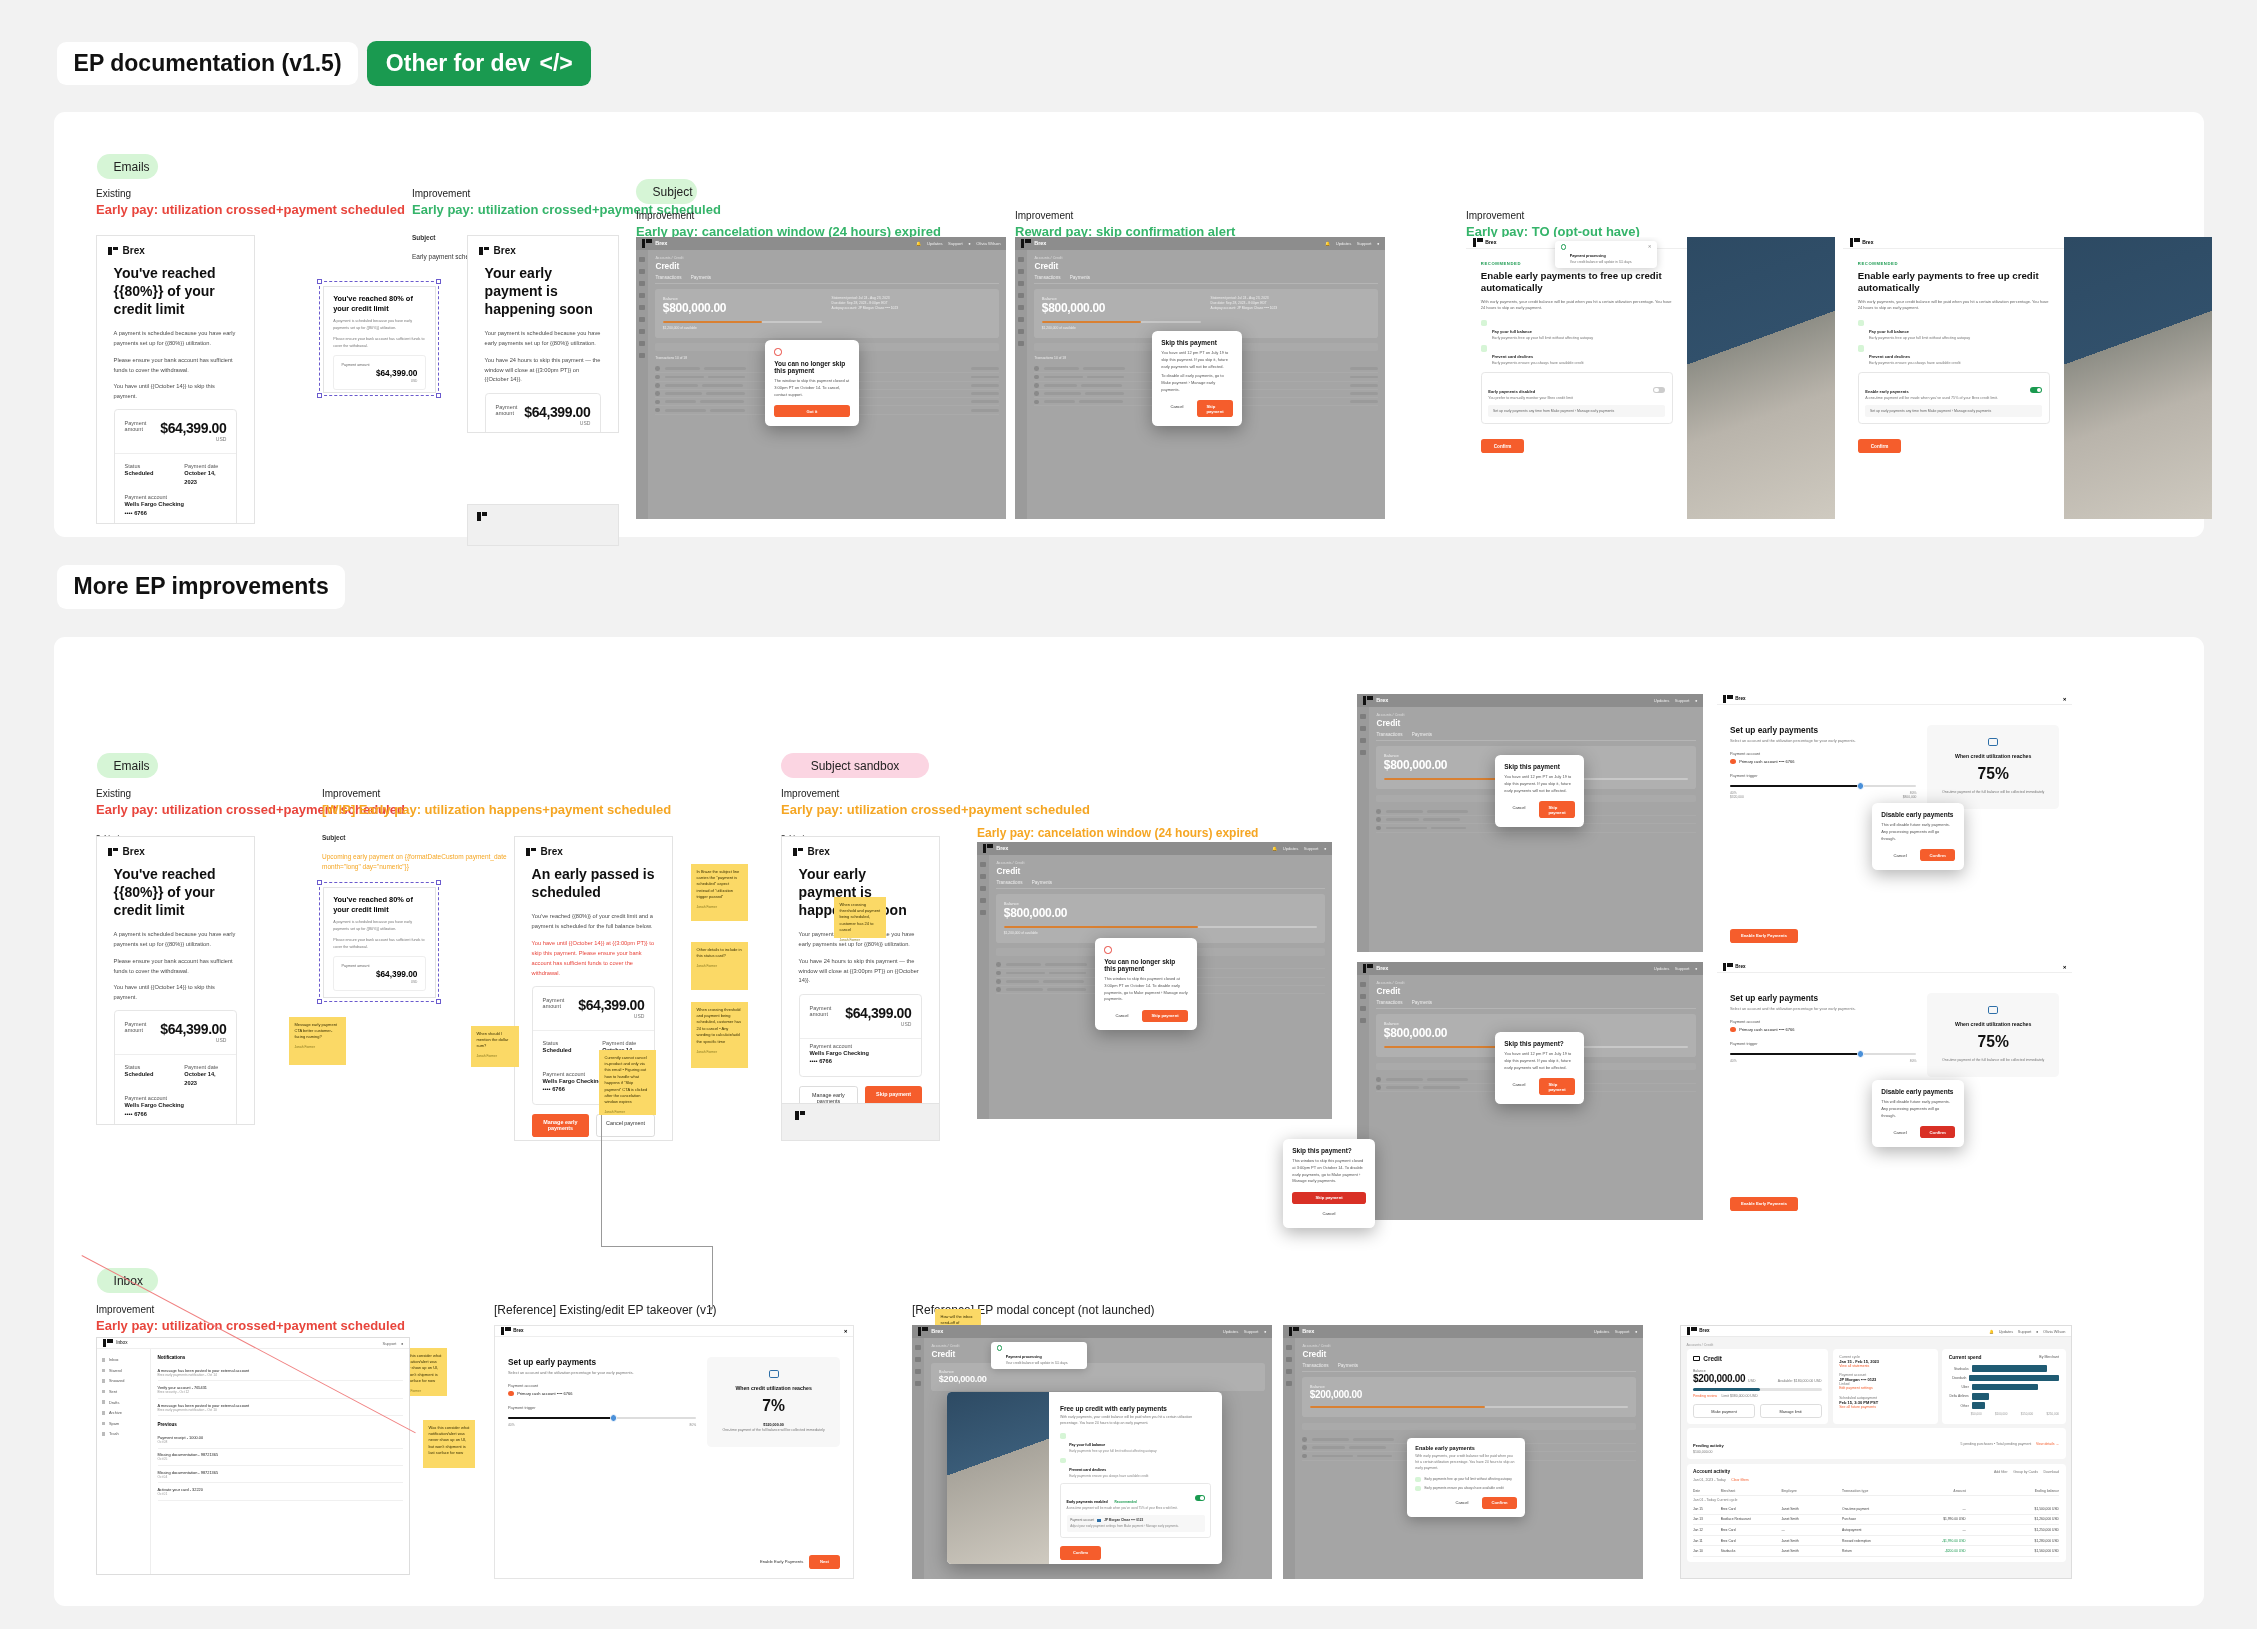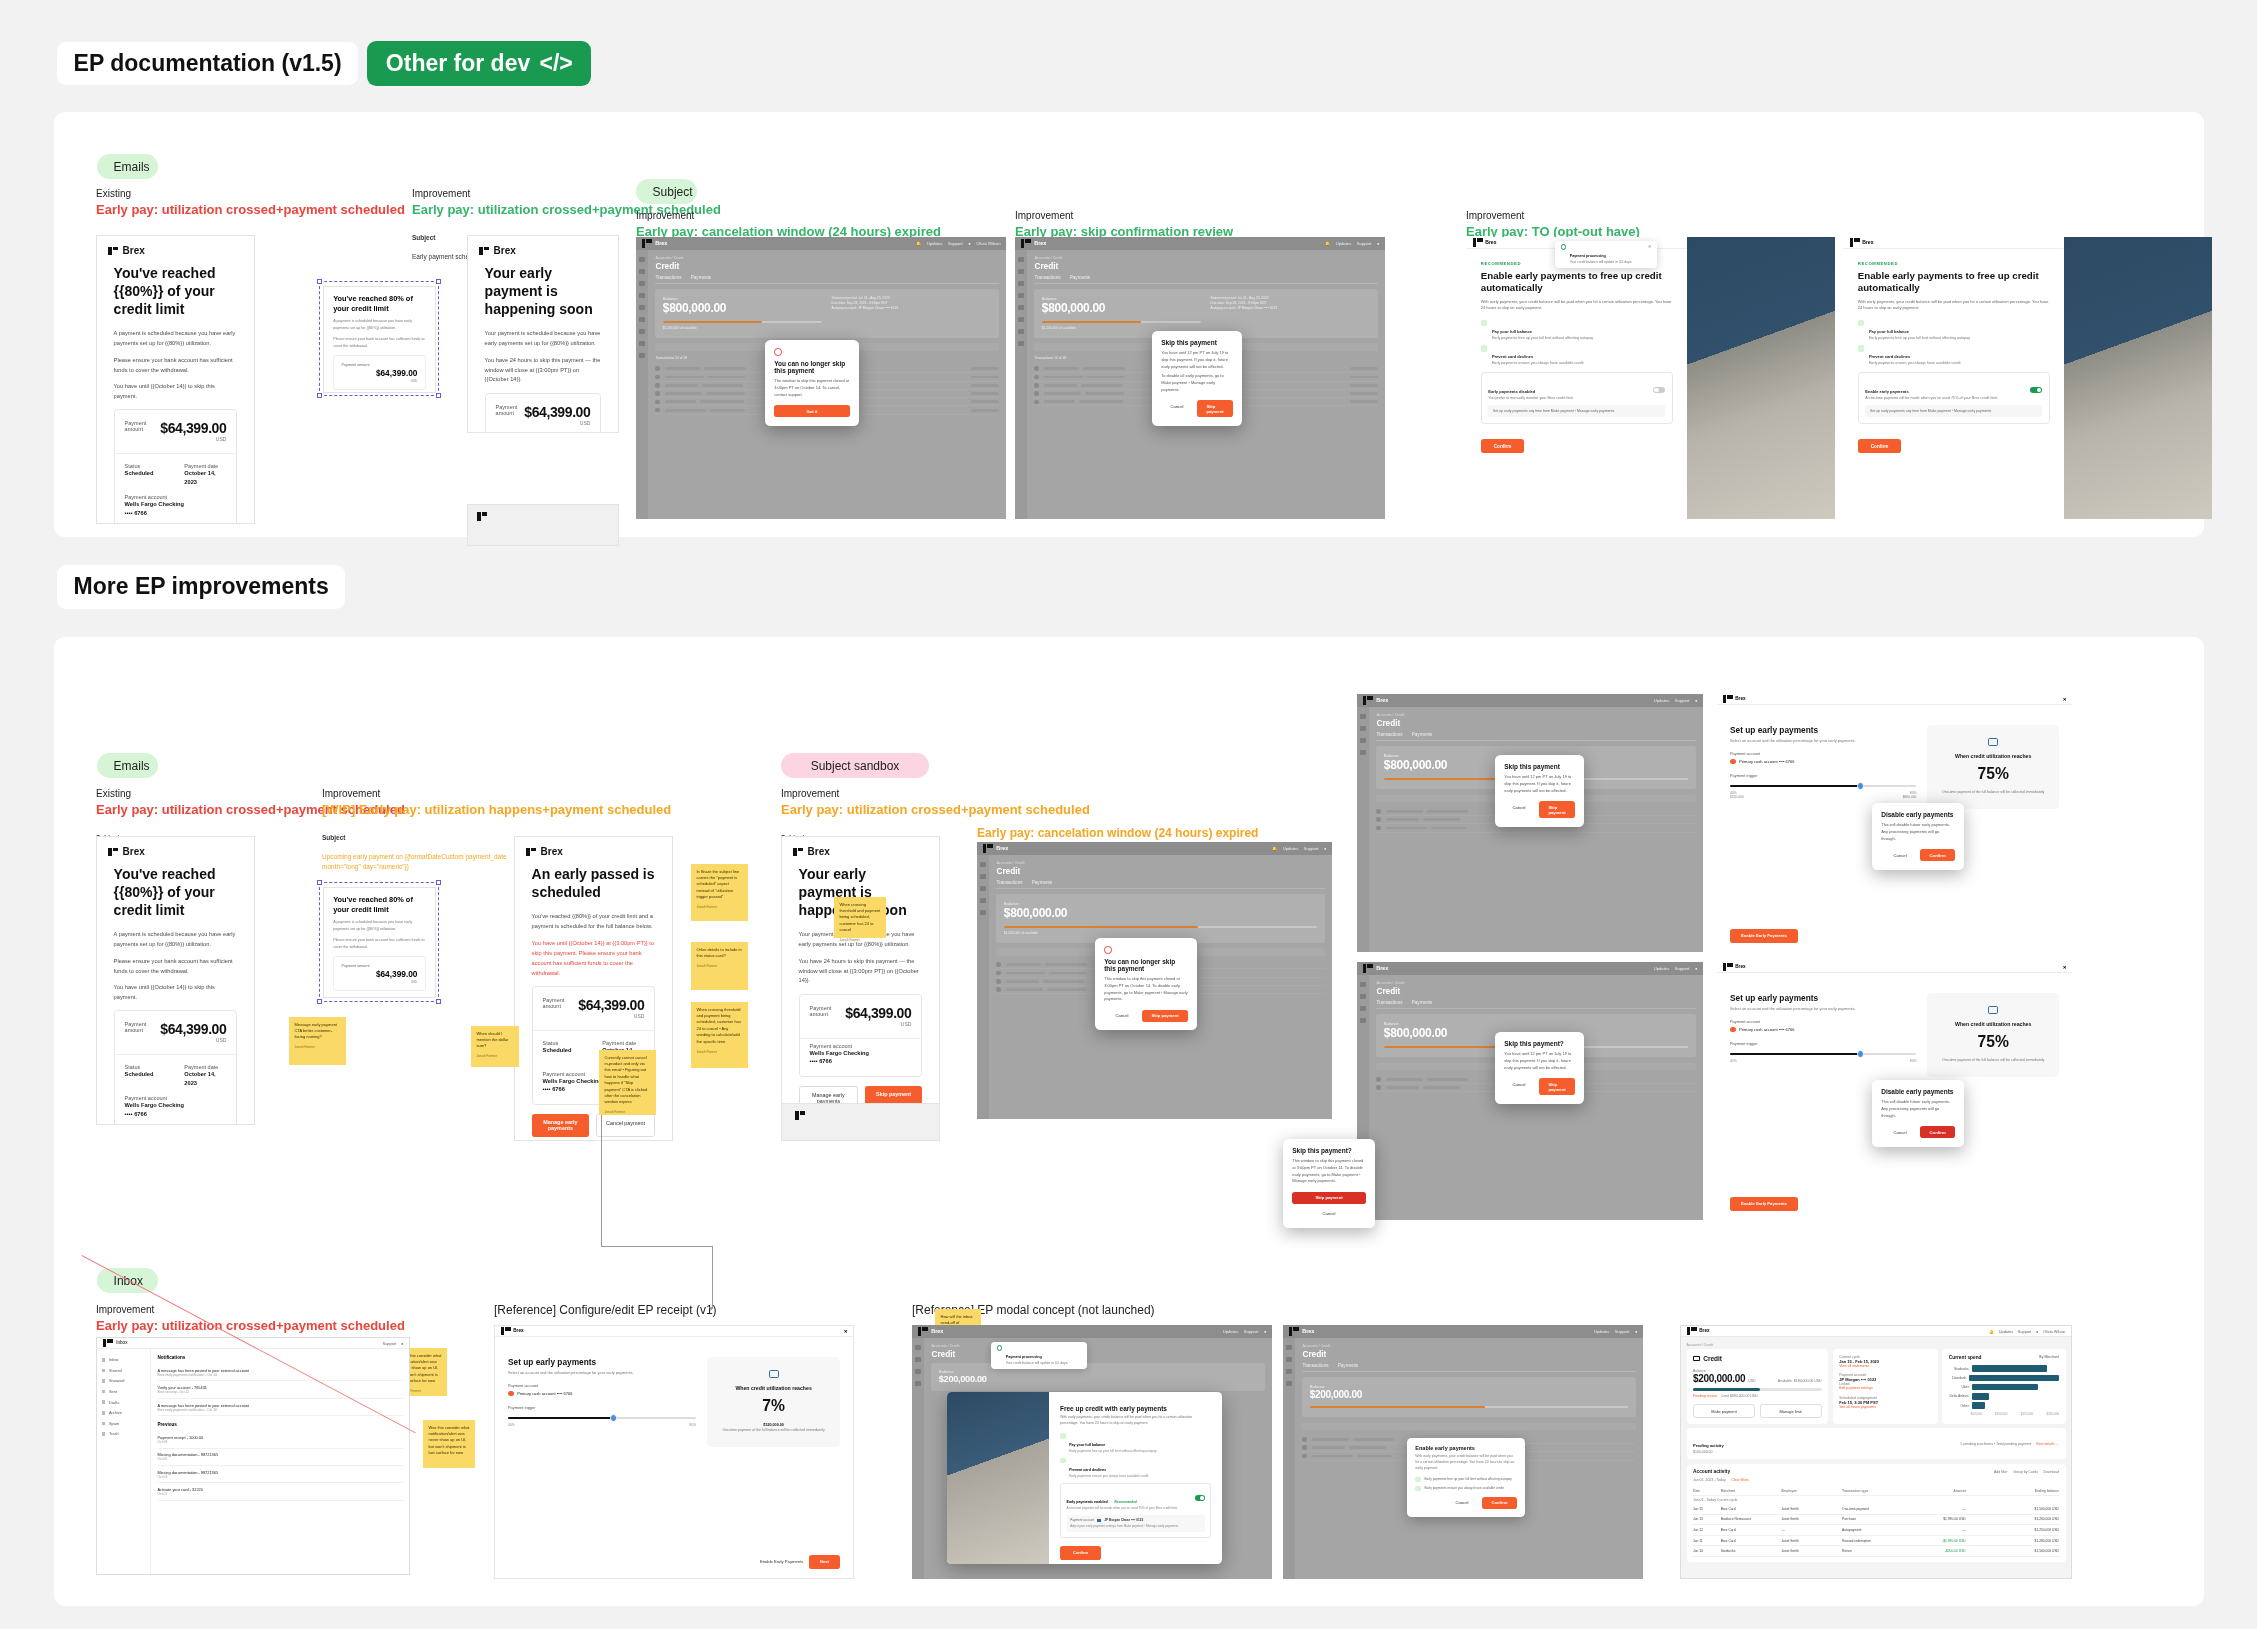--- a/index.html
+++ b/index.html
@@ -258,21 +258,21 @@
       <span>Early payment scheduled for {{October 14}}</span>
     </div>
 
     <div class="cap" style="left:582px; top:97px;">
       <div class="kind">Improvement</div>
       <div class="title t-green">Early pay: cancelation window (24 hours) expired</div>
     </div>
 
     <div class="cap" style="left:961px; top:97px;">
       <div class="kind">Improvement</div>
-      <div class="title t-green">Early pay: skip confirmation review</div>
+      <div class="title t-green">Reward pay: skip confirmation alert</div>
     </div>
 
     <div class="cap" style="left:1412px; top:97px;">
       <div class="kind">Improvement</div>
       <div class="title t-green">Early pay: TO (opt-out have)</div>
     </div>
 
     <div class="email" style="left:42px; top:123px; width:159px; height:289px;">
       <div class="brand">
         <span class="brex-mark"></span>
@@ -681,21 +681,21 @@
       <span>Early payment scheduled for {{formatDateCustom payment_date month="long" day="numeric"}}</span>
     </div>
 
     <div class="flabel t-orange" style="left:923px; top:189px;">Early pay: cancelation window (24 hours) expired</div>
 
     <div class="cap" style="left:42px; top:666px;">
       <div class="kind">Improvement</div>
       <div class="title t-red">Early pay: utilization crossed+payment scheduled</div>
     </div>
 
-    <div class="flabel" style="left:440px; top:666px; color:#222; font-weight:normal;">[Reference] Configure/edit EP receipt (v1)</div>
+    <div class="flabel" style="left:440px; top:666px; color:#222; font-weight:normal;">[Reference] Existing/edit EP takeover (v1)</div>
     <div class="flabel" style="left:858px; top:666px; color:#222; font-weight:normal;">[Reference] EP modal concept (not launched)</div>
 
     <div class="email" style="left:42px; top:199px; width:159px; height:289px;">
       <div class="brand">
         <span class="brex-mark"></span>
         <span>Brex</span>
       </div>
       <div class="inner">
         <h1>You've reached {{80%}} of your credit limit</h1>
         <p>A payment is scheduled because you have early payments set up for {{80%}} utilization.</p>

